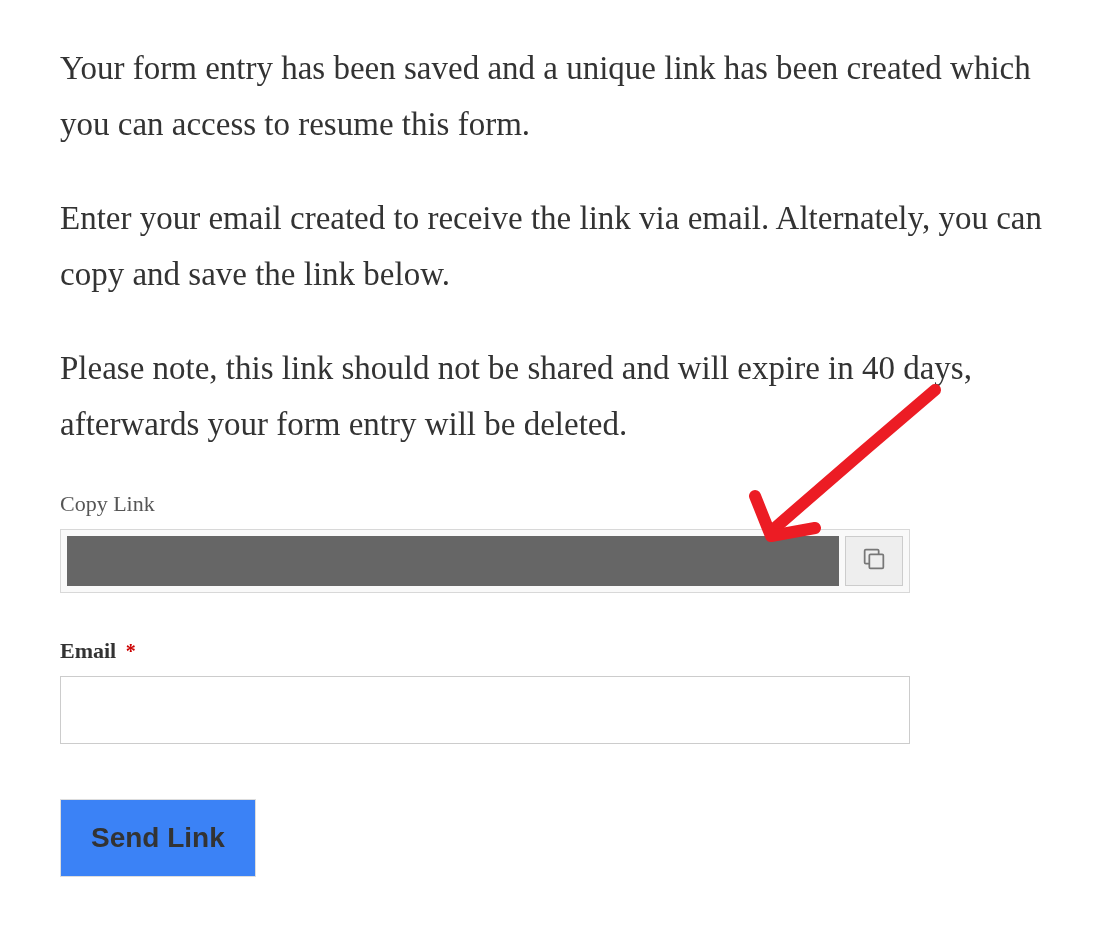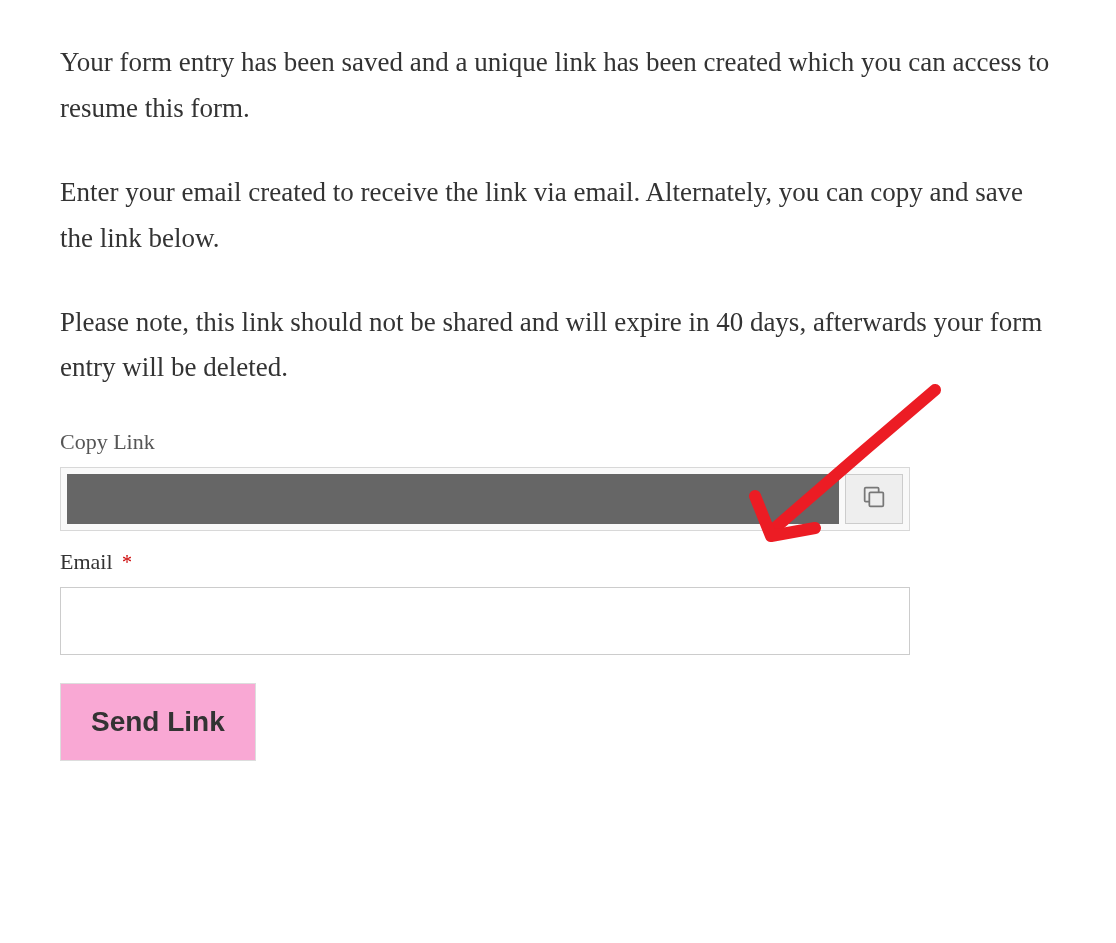--- a/index.html
+++ b/index.html
@@ -9,36 +9,36 @@
     }
     body {
       font-family: Georgia, 'Times New Roman', serif;
       background: #ffffff;
       padding: 40px 60px;
       width: 1116px;
       color: #333333;
       position: relative;
     }
     .intro-text {
-      font-size: 27px;
+      font-size: 33px;
       line-height: 1.7;
       color: #333333;
       margin-bottom: 38px;
     }
     .form-group {
-      margin-bottom: 18px;
+      margin-bottom: 45px;
     }
     .label {
       font-size: 22px;
       color: #555555;
       margin-bottom: 12px;
       display: block;
     }
     .label-email {
-      font-weight: normal;
+      font-weight: bold;
       color: #333333;
     }
     .required-asterisk {
       color: #cc0000;
       font-size: 20px;
       margin-left: 4px;
     }
     .copy-link-container {
       display: flex;
       align-items: stretch;
@@ -75,21 +75,21 @@
       border: 1px solid #cccccc;
       font-size: 20px;
       padding: 10px 14px;
       background: #ffffff;
     }
     .send-button {
       font-family: Arial, Helvetica, sans-serif;
       font-size: 28px;
       font-weight: bold;
       color: #333333;
-      background: #f9a8d4;
+      background: #3b82f6;
       border: 1px solid #dddddd;
       padding: 22px 30px;
       cursor: pointer;
       margin-top: 10px;
     }
     .annotation-arrow {
       position: absolute;
       top: 378px;
       left: 735px;
       pointer-events: none;

